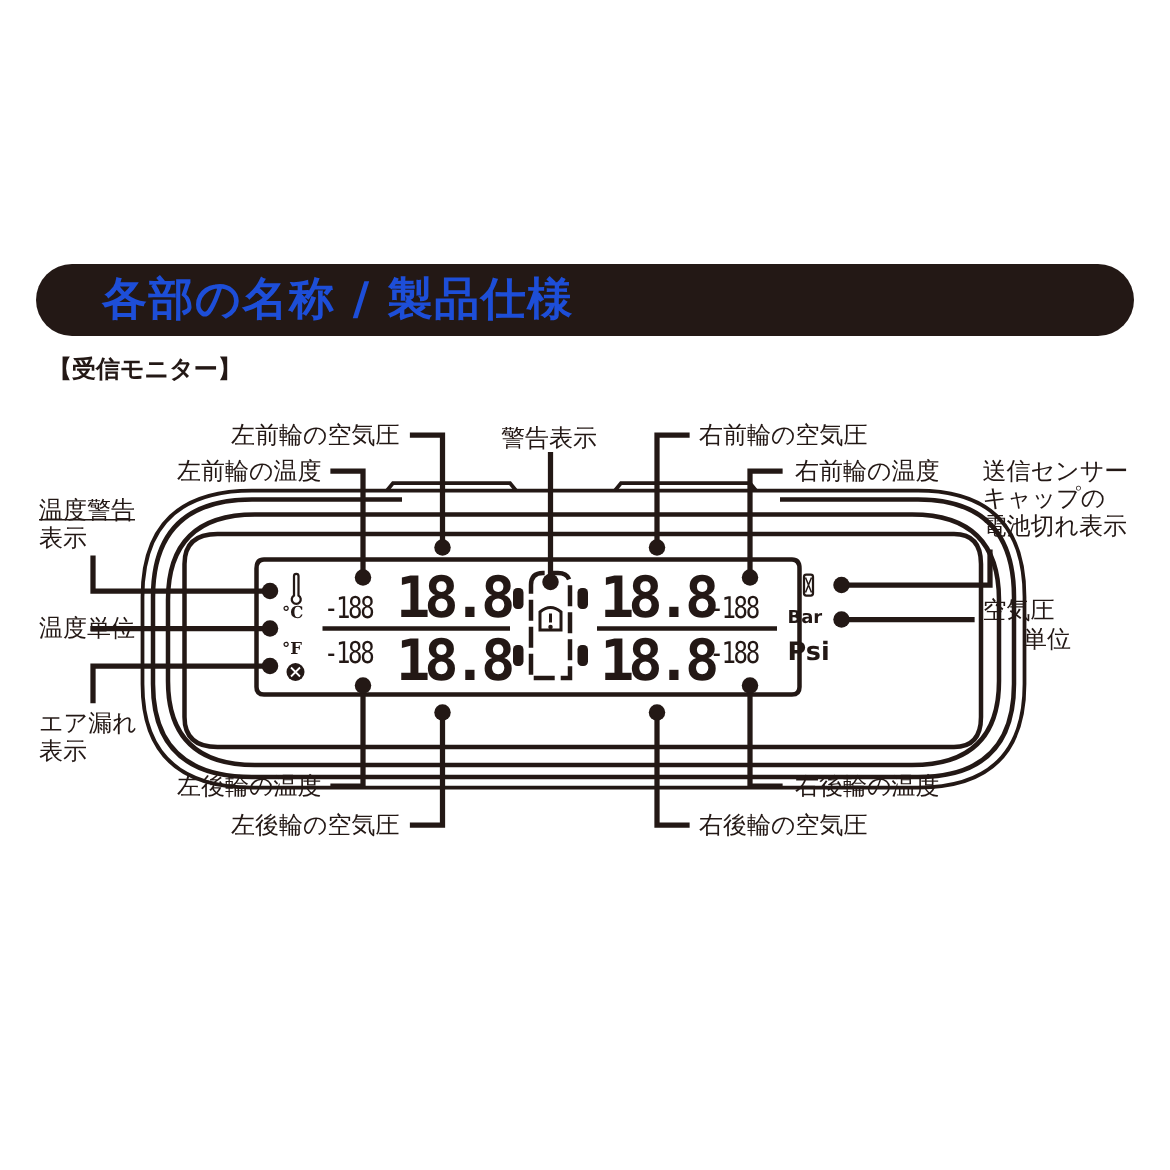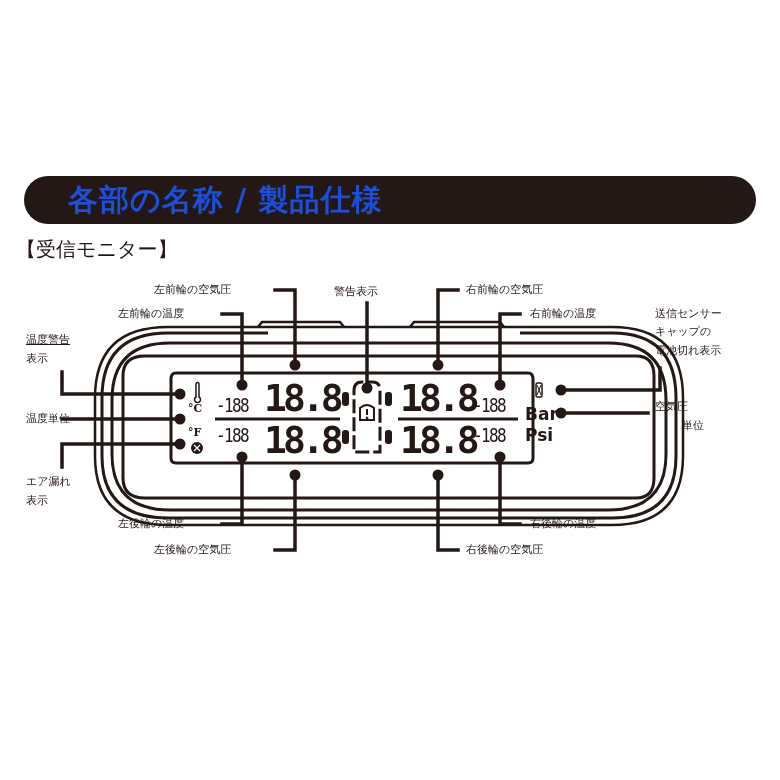--- a/index.html
+++ b/index.html
@@ -1,21 +1,21 @@
 <!DOCTYPE html>
 <html><head>
 <meta charset="utf-8">
 <style>
   html,body{margin:0;padding:0;background:#fff;}
   body{width:780px;height:780px;position:relative;overflow:hidden;font-family:"DejaVu Sans","Liberation Sans",sans-serif;color:#231815;}
   .abs{position:absolute;}
   .banner{left:24px;top:176px;width:732px;height:48px;background:#231815;border-radius:24px;}
   .banner-title{left:68px;top:178px;height:44px;line-height:44px;color:#1d4ed8;font-size:30px;font-weight:bold;letter-spacing:1px;}
-  .subtitle{left:16px;top:236px;font-size:20px;font-weight:normal;}
-  .lbl{font-size:11px;line-height:17px;white-space:nowrap;}
+  .subtitle{left:32px;top:236px;font-size:16px;font-weight:bold;}
+  .lbl{font-size:16px;line-height:17px;white-space:nowrap;}
   svg.diag{position:absolute;left:0;top:0;}
 </style>
 </head>
 <body>
 
 <div class="abs banner"></div>
 <div class="abs banner-title">各部の名称 / 製品仕様</div>
 <div class="abs subtitle">【受信モニター】</div>
 
 <svg class="diag" width="780" height="780" viewBox="0 0 780 780">
@@ -89,21 +89,21 @@
     <rect x="342" y="430" width="7" height="14" rx="3" fill="#231815" stroke="none"></rect>
     <rect x="385" y="430" width="7" height="14" rx="3" fill="#231815" stroke="none"></rect>
     <path d="M360 408 Q367 402 374 408 L374 420 L360 420 Z" stroke-width="2"></path>
     <line x1="367" y1="409" x2="367" y2="415" stroke-width="2"></line>
     <circle cx="367" cy="418" r="1" fill="#231815"></circle>
   </g>
 </svg>
 
 <div class="abs" style="left:188px;top:402px;font-size:11px;font-weight:bold;font-family:'DejaVu Serif',serif;">°C</div>
 <div class="abs" style="left:188px;top:426px;font-size:11px;font-weight:bold;font-family:'DejaVu Serif',serif;">°F</div>
-<div class="abs" style="left:525px;top:404px;font-size:17px;font-weight:bold;">Bar</div>
+<div class="abs" style="left:525px;top:404px;font-size:12px;font-weight:bold;">Bar</div>
 <div class="abs" style="left:525px;top:425px;font-size:17px;font-weight:bold;">Psi</div>
 
 <div class="abs" style="left:216px;top:393px;font-size:20px;font-family:'DejaVu Sans Mono',monospace;letter-spacing:-2px;transform:scaleX(0.8);transform-origin:left;">-188</div>
 <div class="abs" style="left:216px;top:423px;font-size:20px;font-family:'DejaVu Sans Mono',monospace;letter-spacing:-2px;transform:scaleX(0.8);transform-origin:left;">-188</div>
 <div class="abs" style="left:473px;top:393px;font-size:20px;font-family:'DejaVu Sans Mono',monospace;letter-spacing:-2px;transform:scaleX(0.8);transform-origin:left;">-188</div>
 <div class="abs" style="left:473px;top:423px;font-size:20px;font-family:'DejaVu Sans Mono',monospace;letter-spacing:-2px;transform:scaleX(0.8);transform-origin:left;">-188</div>
 
 <div class="abs" style="left:264px;top:378px;font-size:38px;font-weight:bold;font-family:'DejaVu Sans Mono',monospace;letter-spacing:-4px;line-height:40px;">18.8</div>
 <div class="abs" style="left:264px;top:420px;font-size:38px;font-weight:bold;font-family:'DejaVu Sans Mono',monospace;letter-spacing:-4px;line-height:40px;">18.8</div>
 <div class="abs" style="left:400px;top:378px;font-size:38px;font-weight:bold;font-family:'DejaVu Sans Mono',monospace;letter-spacing:-4px;line-height:40px;">18.8</div>

